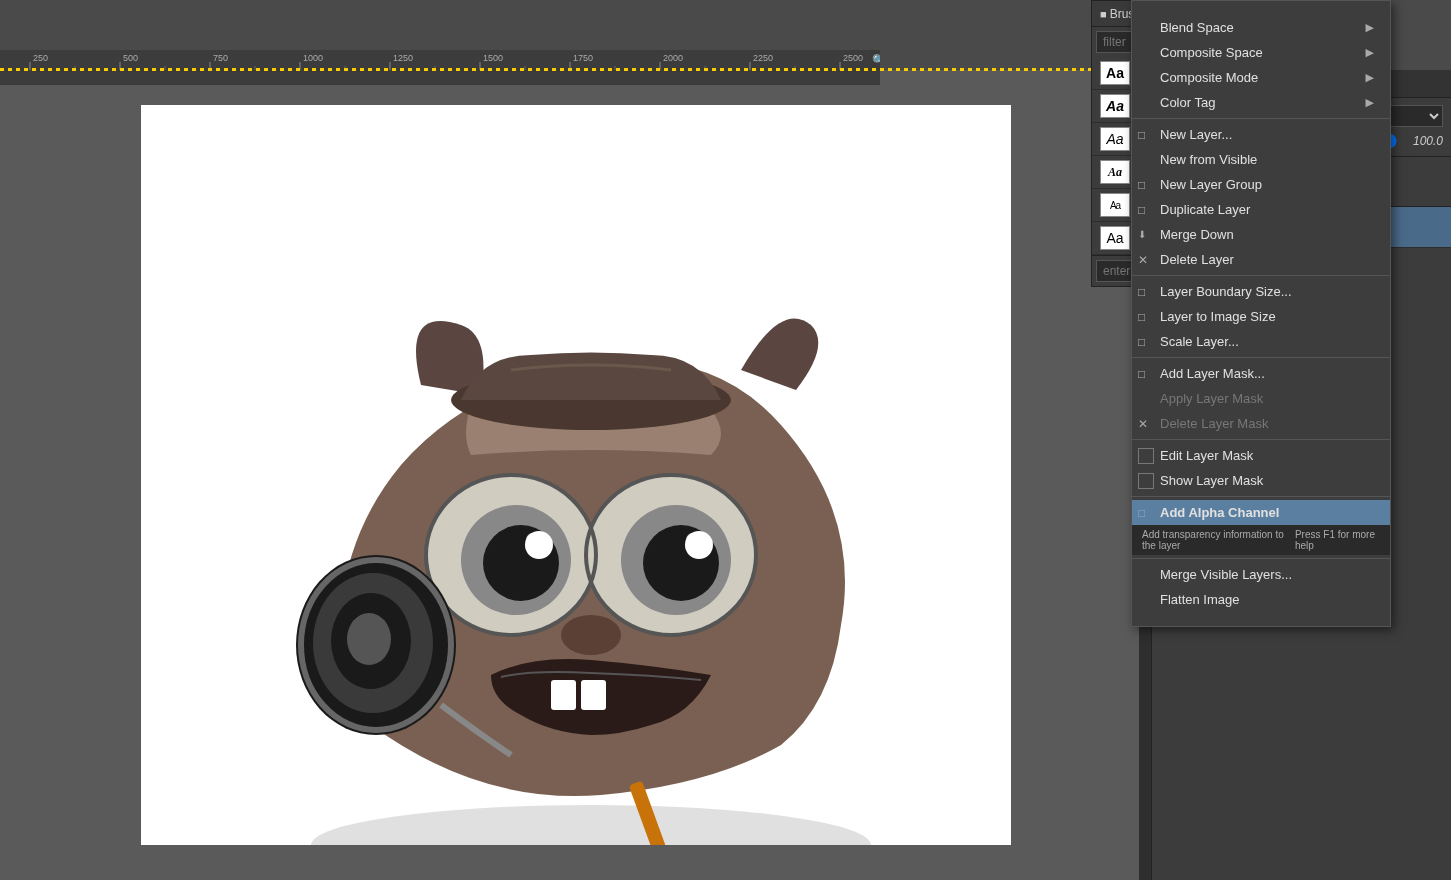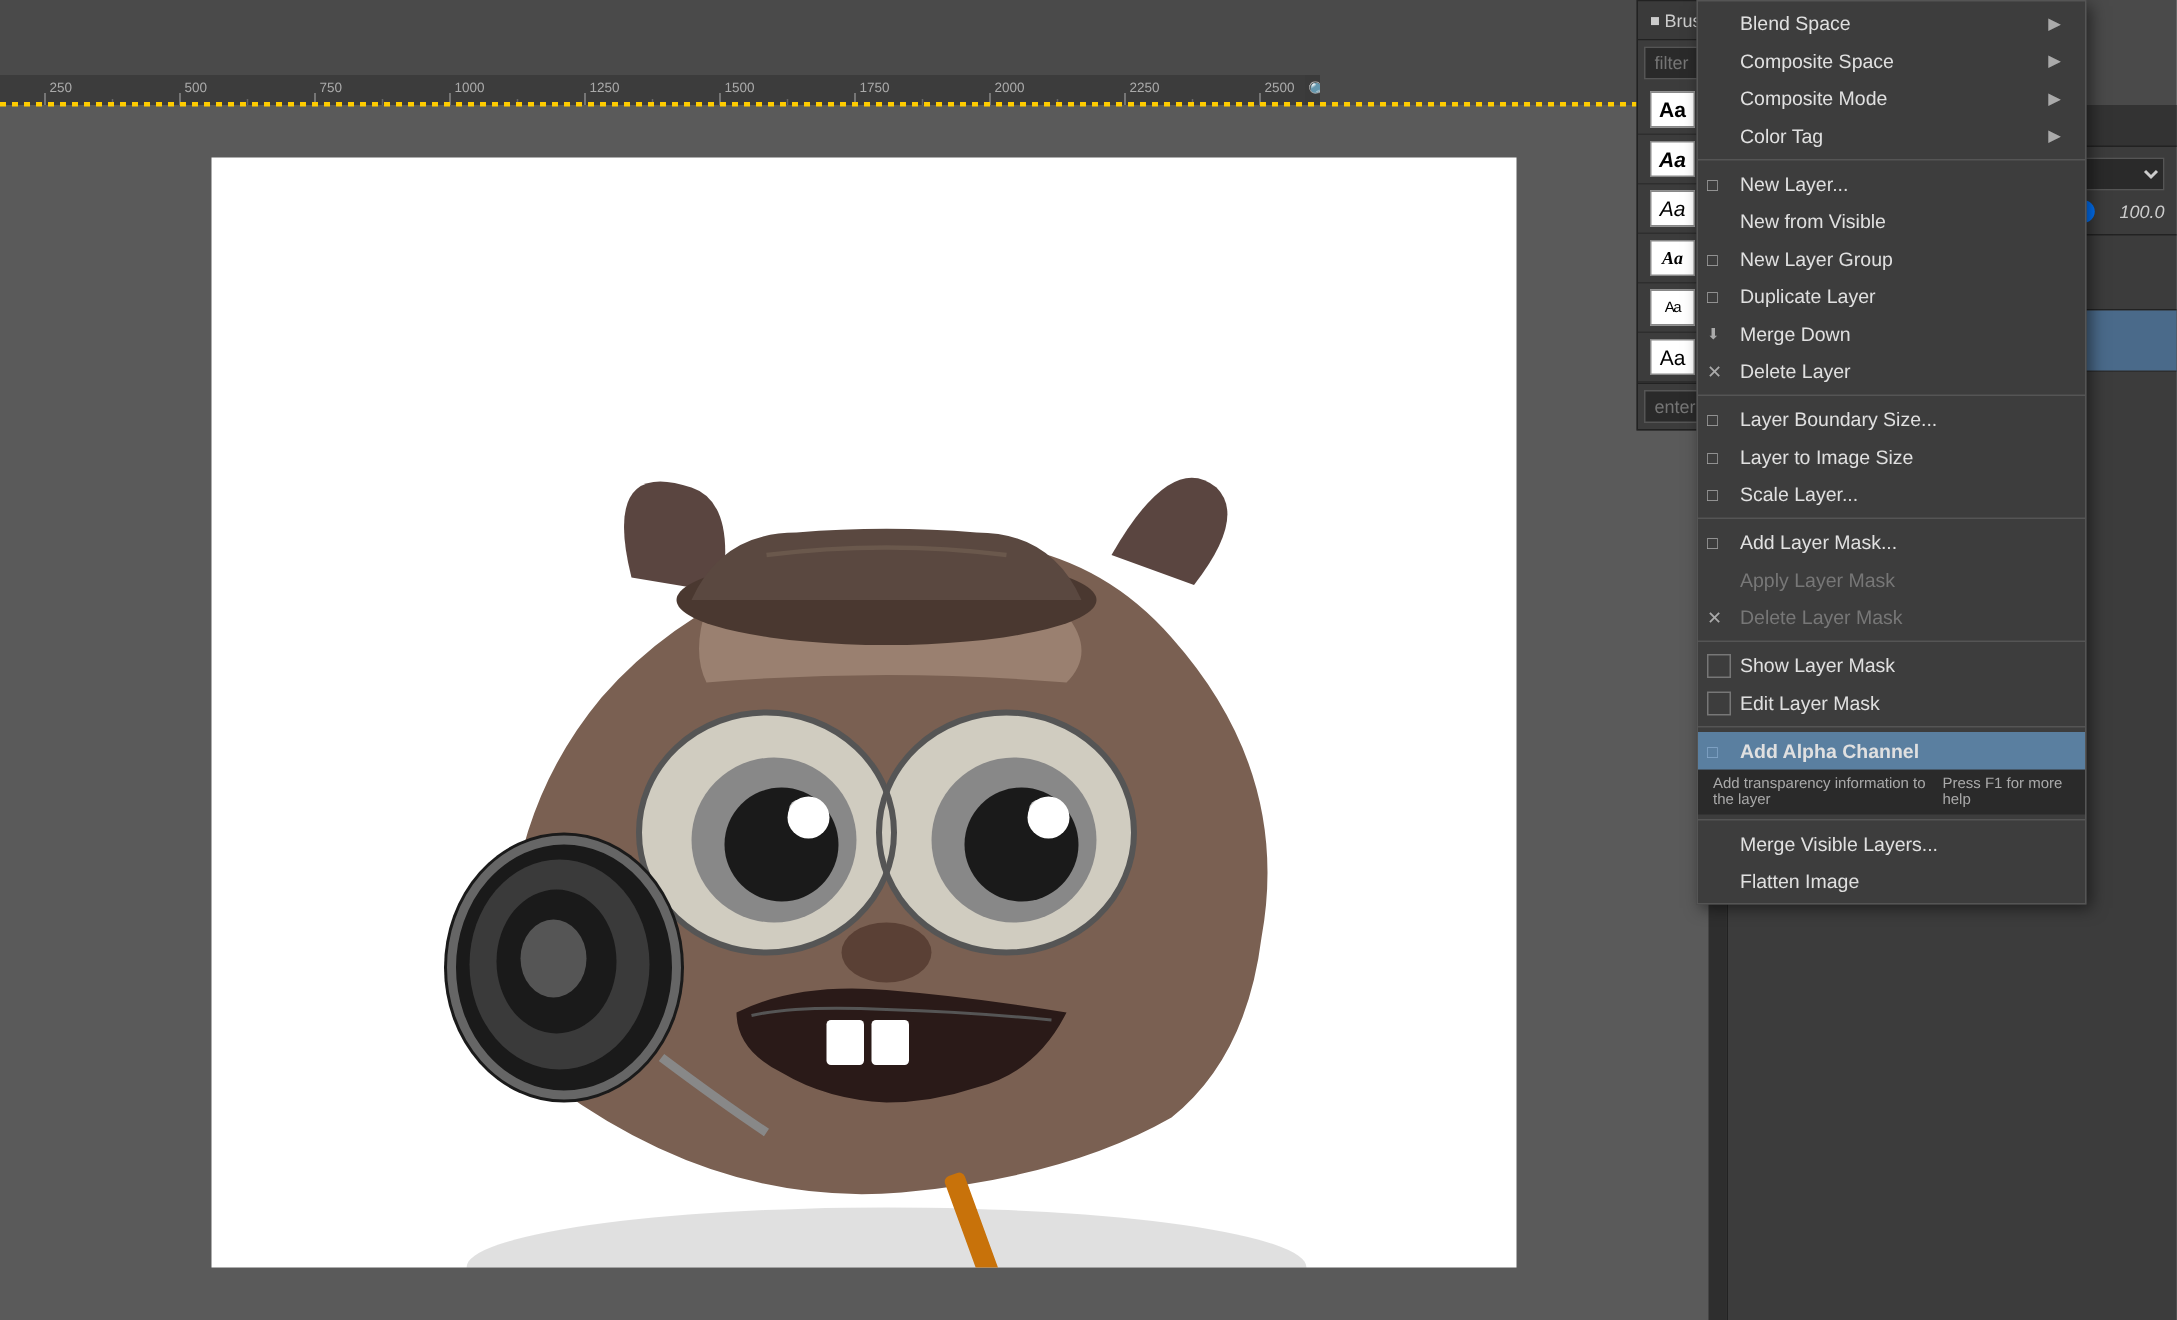--- a/index.html
+++ b/index.html
@@ -303,21 +303,21 @@
     
     .context-menu {
       position: absolute;
       top: 0;
       right: 60px;
       width: 260px;
       background: #3d3d3d;
       border: 1px solid #555;
       box-shadow: 3px 3px 10px rgba(0,0,0,0.5);
       z-index: 100;
-      padding: 2px 0;
+      padding: 14px 0;
     }
 
     .menu-item {
       display: flex;
       align-items: center;
       padding: 5px 16px 5px 28px;
       cursor: pointer;
       gap: 8px;
       position: relative;
       color: #e0e0e0;
@@ -390,21 +390,21 @@
       width: 240px;
       z-index: 10;
     }
 
     
     .ruler-svg {
       position: absolute;
       top: 50px;
       left: 0;
       width: 880px;
-      height: 20px;
+      height: 35px;
       background: #3c3c3c;
       z-index: 2;
     }
 
     .right-scrollbar {
       position: absolute;
       right: 300px;
       top: 70px;
       width: 12px;
       bottom: 0;
@@ -744,25 +744,25 @@
       </div>
 
       <div class="menu-item disabled">
         <span class="menu-icon">✕</span>
         <span>Delete Layer Mask</span>
       </div>
 
       <div class="menu-separator"></div>
 
       <div class="menu-item has-checkbox">
+        <span>Edit Layer Mask</span>
+      </div>
+
+      <div class="menu-item has-checkbox">
         <span>Show Layer Mask</span>
-      </div>
-
-      <div class="menu-item has-checkbox">
-        <span>Edit Layer Mask</span>
       </div>
 
 
 
       <div class="menu-separator"></div>
 
       <div class="menu-item active-highlight" style="font-weight:bold;">
         <span class="menu-icon" style="color:#88aacc;">□</span>
         <span>Add Alpha Channel</span>
       </div>

